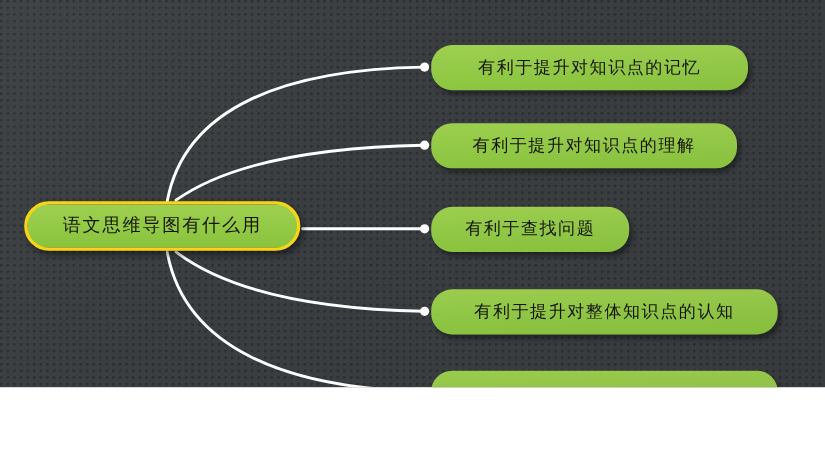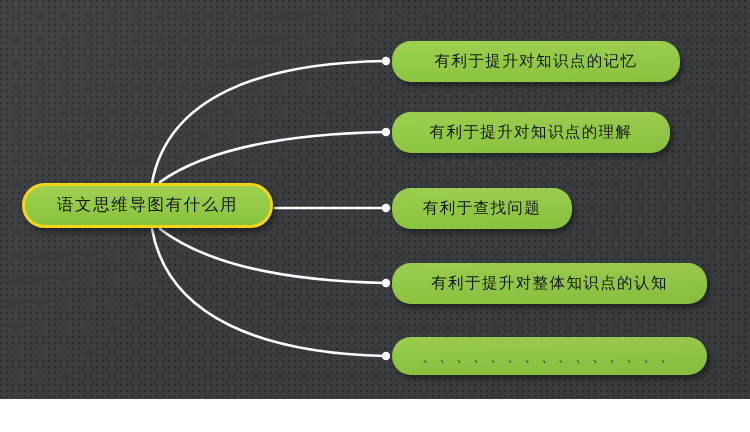--- a/index.html
+++ b/index.html
@@ -9,21 +9,21 @@
   body {
     width: 750px;
     height: 432px;
     overflow: hidden;
     font-family: "Liberation Sans", "DejaVu Sans", sans-serif;
   }
 
   #mindmap-canvas {
     position: relative;
     width: 750px;
-    height: 399px;
+    height: 352px;
     background-color: #3a3e40;
     background-image:
       radial-gradient(circle at 1px 1px, rgba(0,0,0,0.26) 1.1px, rgba(255,255,255,0) 1.6px);
     background-size: 6px 6px;
     background-position: 0 0;
     overflow: hidden;
   }
 
   
   #canvas-sheen {

